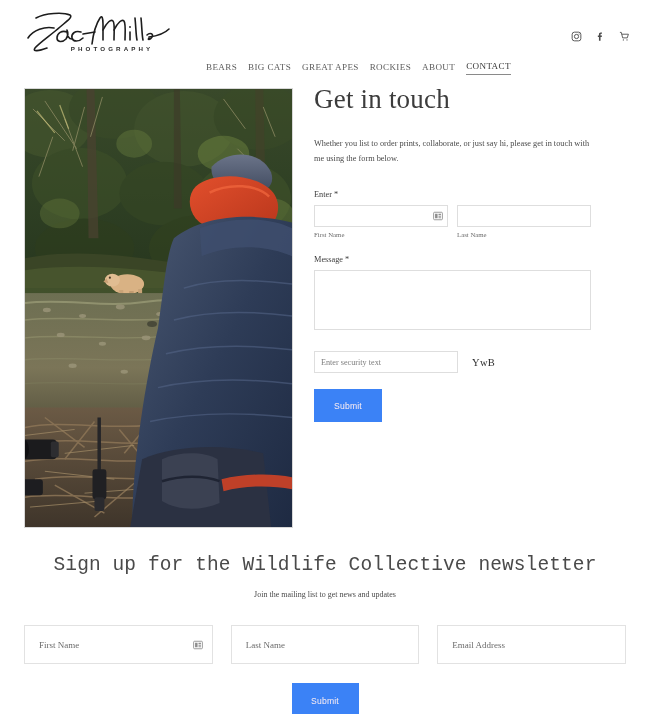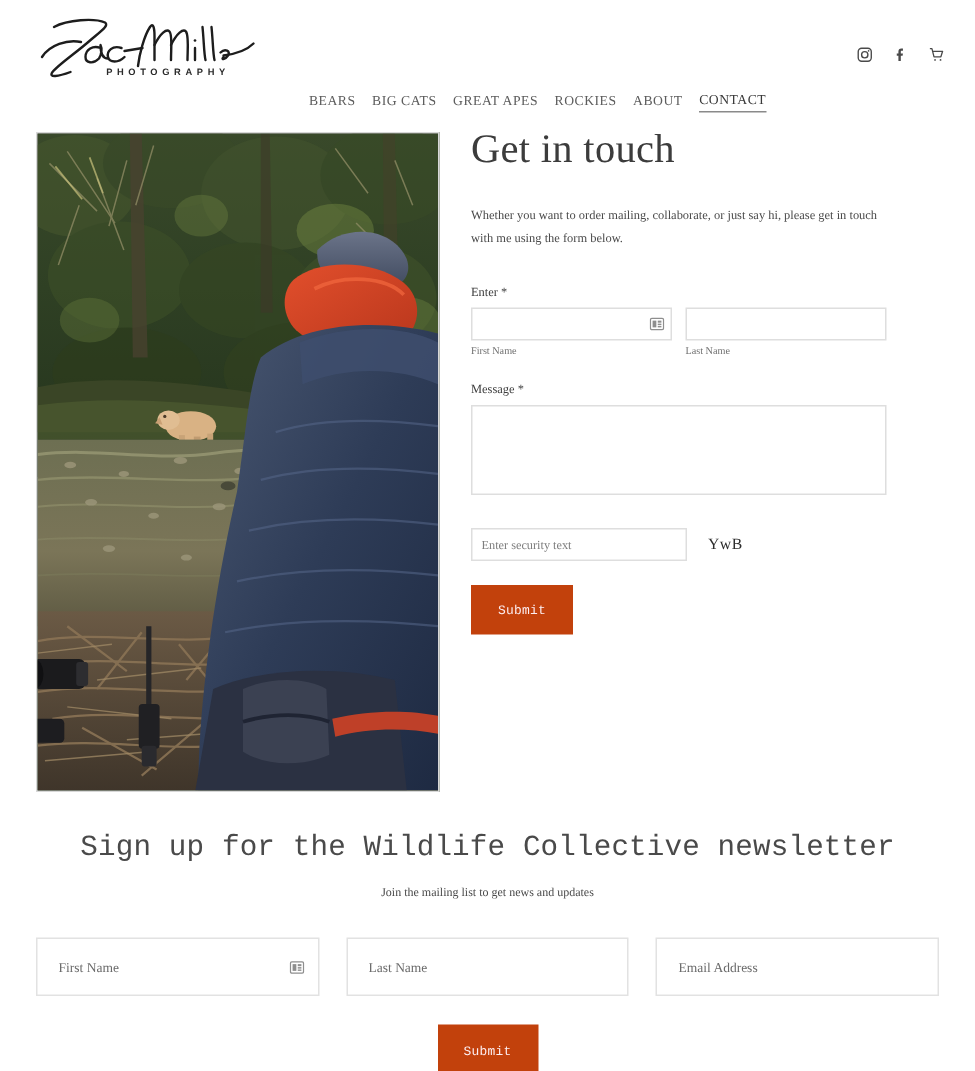--- a/index.html
+++ b/index.html
@@ -180,23 +180,23 @@
   .captcha-input::placeholder { color: #7d7d7d; }
   .captcha-text {
     font-family: "Liberation Serif", serif;
     font-size: 10.5px;
     color: #2d2d2d;
     letter-spacing: 0.3px;
   }
 
   .btn-pink {
     border: none;
-    background: #c2410c;
+    background: #3b82f6;
     color: #fdeef2;
-    font-family: Liberation Mono, monospace;
+    font-family: Liberation Sans, sans-serif;
     font-size: 8.6px;
     cursor: pointer;
     letter-spacing: 0.2px;
   }
   .btn-submit-contact {
     width: 68px; height: 33px;
   }
 
   
   .newsletter {
@@ -493,21 +493,21 @@
 
           <path d="M198 392 C222 386, 250 386, 269 390 L269 402 C248 398, 222 398, 200 404 Z" fill="#cf4326" opacity="0.9"></path>
         </g>
       </svg>
     </div>
   </div>
 
   <div class="form-col">
 
     <h1 class="page-title">Get in touch</h1>
-    <p class="intro">Whether you want to order mailing, collaborate, or just say hi, please get in touch with me using the form below.</p>
+    <p class="intro">Whether you list to order prints, collaborate, or just say hi, please get in touch with me using the form below.</p>
 
     <div class="group">
       <div class="field-label">Enter *</div>
       <div class="row2">
         <div class="half">
           <div class="inp-wrap">
             <input class="inp" type="text" placeholder="" style="">
             <svg class="autofill-icon" viewBox="0 0 16 16">
               <rect x="1" y="2" width="14" height="12" rx="1.5" fill="none" stroke="#8e8e8e" stroke-width="1.4"></rect>
               <rect x="3.3" y="4.4" width="4" height="7.2" fill="#8e8e8e"></rect>

